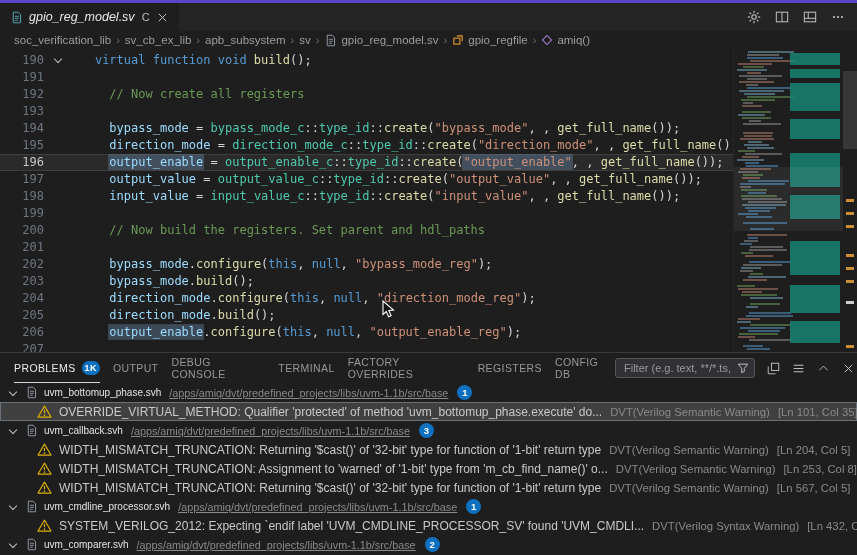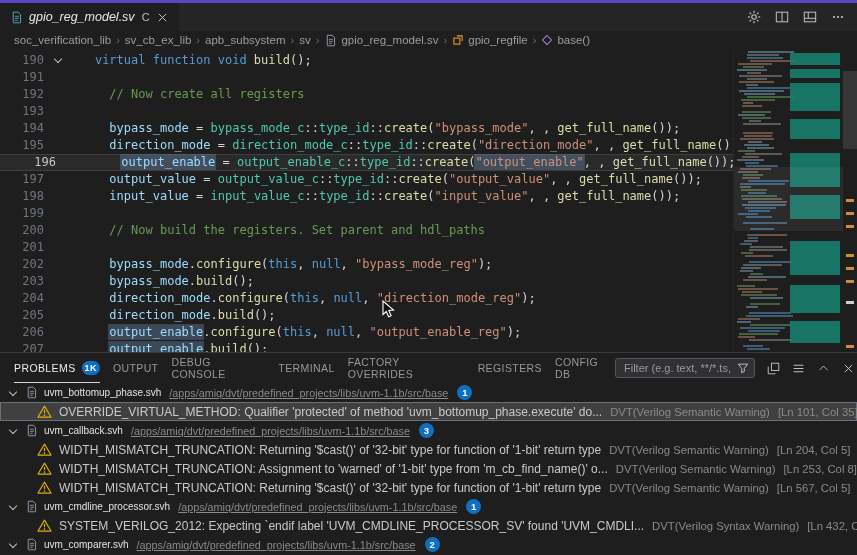--- a/index.html
+++ b/index.html
@@ -19,21 +19,21 @@
   #breadcrumb{position:absolute;top:31px;left:0;right:0;height:18px;display:flex;align-items:center;
               padding-left:14px;font-size:11.5px;color:#9d9d9d;white-space:nowrap;overflow:hidden;}
   .crumb{display:inline-flex;align-items:center;gap:4px;cursor:pointer;}
   .crumb-sep{color:#6f6f6f;margin:0 5px;font-size:11px;}
   
   #editor{position:absolute;top:49px;left:0;right:0;height:303px;overflow:hidden;background:#1e1e1e;
           font-family:"DejaVu Sans Mono",monospace;}
   #lines{margin-top:-14px;}
   .code-row{display:flex;height:17px;line-height:17px;font-size:12px;white-space:pre;}
   .code-row.current{background:rgba(255,255,255,.055);
-      box-shadow:inset 0 1px 0 rgba(255,255,255,.10), inset 0 -1px 0 rgba(255,255,255,.10);padding-left:12px;}
+      box-shadow:inset 0 1px 0 rgba(255,255,255,.10), inset 0 -1px 0 rgba(255,255,255,.10);}
   .gutter{width:50px;flex:none;text-align:right;padding-right:6px;color:#6e7681;}
   .gutter.active{color:#c6c6c6;}
   .fold-col{width:16px;flex:none;display:flex;align-items:center;justify-content:center;}
   .fold-chev{width:6px;height:6px;border-right:1.3px solid #bdbdbd;border-bottom:1.3px solid #bdbdbd;
              transform:rotate(45deg);margin-top:-3px;}
   .code-text{white-space:pre;}
   .tk-kw{color:#569cd6}.tk-fn{color:#dcdcaa}.tk-type{color:#4ec9b0}.tk-var{color:#9cdcfe}
   .tk-str{color:#ce9178}.tk-cmt{color:#6a9955}.tk-pn{color:#d4d4d4}
   .hl{background:var(--selhl,rgba(88,116,146,.5));box-shadow:0 0 0 1px rgba(130,160,190,.30);}
   
@@ -175,21 +175,21 @@
         </span>
         <span class="crumb-label">gpio_regfile</span>
       </span>
       <span class="crumb-sep">›</span>
       <span class="crumb">
         <span class="icon">
           <svg width="12" height="12" viewBox="0 0 16 16">
             <path d="M8 2 14 8 8 14 2 8z" fill="none" stroke="#b180d7" stroke-width="1.4"></path>
           </svg>
         </span>
-        <span class="crumb-label">base()</span>
+        <span class="crumb-label">amiq()</span>
       </span>
     </div>
 
   <div id="editor">
     <div id="lines">
         <div class="code-row"><div class="gutter">189</div><div class="fold-col"></div><div class="code-text"></div></div>
         <div class="code-row"><div class="gutter">190</div><div class="fold-col"><span class="fold-chev"></span></div><div class="code-text">    <span class="tk-kw">virtual function void </span><span class="tk-fn">build</span><span class="tk-pn">();</span></div></div>
         <div class="code-row"><div class="gutter">191</div><div class="fold-col"></div><div class="code-text"></div></div>
         <div class="code-row"><div class="gutter">192</div><div class="fold-col"></div><div class="code-text">      <span class="tk-cmt">// Now create all registers</span></div></div>
         <div class="code-row"><div class="gutter">193</div><div class="fold-col"></div><div class="code-text"></div></div>
@@ -199,21 +199,21 @@
         <div class="code-row"><div class="gutter">197</div><div class="fold-col"></div><div class="code-text">      <span class="tk-var">output_value</span><span class="tk-pn"> = </span><span class="tk-type">output_value_c</span><span class="tk-pn">::</span><span class="tk-type">type_id</span><span class="tk-pn">::</span><span class="tk-fn">create</span><span class="tk-pn">(</span><span class="tk-str">"output_value"</span><span class="tk-pn">, , </span><span class="tk-fn">get_full_name</span><span class="tk-pn">());</span></div></div>
         <div class="code-row"><div class="gutter">198</div><div class="fold-col"></div><div class="code-text">      <span class="tk-var">input_value</span><span class="tk-pn"> = </span><span class="tk-type">input_value_c</span><span class="tk-pn">::</span><span class="tk-type">type_id</span><span class="tk-pn">::</span><span class="tk-fn">create</span><span class="tk-pn">(</span><span class="tk-str">"input_value"</span><span class="tk-pn">, , </span><span class="tk-fn">get_full_name</span><span class="tk-pn">());</span></div></div>
         <div class="code-row"><div class="gutter">199</div><div class="fold-col"></div><div class="code-text"></div></div>
         <div class="code-row"><div class="gutter">200</div><div class="fold-col"></div><div class="code-text">      <span class="tk-cmt">// Now build the registers. Set parent and hdl_paths</span></div></div>
         <div class="code-row"><div class="gutter">201</div><div class="fold-col"></div><div class="code-text"></div></div>
         <div class="code-row"><div class="gutter">202</div><div class="fold-col"></div><div class="code-text">      <span class="tk-var">bypass_mode</span><span class="tk-pn">.</span><span class="tk-fn">configure</span><span class="tk-pn">(</span><span class="tk-kw">this</span><span class="tk-pn">, </span><span class="tk-kw">null</span><span class="tk-pn">, </span><span class="tk-str">"bypass_mode_reg"</span><span class="tk-pn">);</span></div></div>
         <div class="code-row"><div class="gutter">203</div><div class="fold-col"></div><div class="code-text">      <span class="tk-var">bypass_mode</span><span class="tk-pn">.</span><span class="tk-fn">build</span><span class="tk-pn">();</span></div></div>
         <div class="code-row"><div class="gutter">204</div><div class="fold-col"></div><div class="code-text">      <span class="tk-var">direction_mode</span><span class="tk-pn">.</span><span class="tk-fn">configure</span><span class="tk-pn">(</span><span class="tk-kw">this</span><span class="tk-pn">, </span><span class="tk-kw">null</span><span class="tk-pn">, </span><span class="tk-str">"direction_mode_reg"</span><span class="tk-pn">);</span></div></div>
         <div class="code-row"><div class="gutter">205</div><div class="fold-col"></div><div class="code-text">      <span class="tk-var">direction_mode</span><span class="tk-pn">.</span><span class="tk-fn">build</span><span class="tk-pn">();</span></div></div>
         <div class="code-row"><div class="gutter">206</div><div class="fold-col"></div><div class="code-text">      <span class="tk-var hl">output_enable</span><span class="tk-pn">.</span><span class="tk-fn">configure</span><span class="tk-pn">(</span><span class="tk-kw">this</span><span class="tk-pn">, </span><span class="tk-kw">null</span><span class="tk-pn">, </span><span class="tk-str">"output_enable_reg"</span><span class="tk-pn">);</span></div></div>
-        <div class="code-row"><div class="gutter">207</div><div class="fold-col"></div><div class="code-text">      <span class="tk-var hl">output_enable</span><span class="tk-pn">.</span><span class="tk-fn">build</span><span class="tk-pn">();</span></div></div>
+        <div class="code-row"><div class="gutter">207</div><div class="fold-col"></div></div>
       </div>
     <div id="minimap">
         <div class="mm-bar" style="top: 2px; left: 14px; width: 46px; background: rgba(156, 220, 254, 0.38);"></div>
         <div class="mm-bar" style="top: 5px; left: 13px; width: 32px; background: rgba(212, 212, 212, 0.34);"></div>
         <div class="mm-bar" style="top: 8px; left: 13px; width: 36px; background: rgba(86, 156, 214, 0.5);"></div>
         <div class="mm-bar" style="top: 11px; left: 16px; width: 47px; background: rgba(206, 145, 120, 0.45);"></div>
         <div class="mm-bar" style="top: 14px; left: 4px; width: 34px; background: rgba(206, 145, 120, 0.45);"></div>
         <div class="mm-bar" style="top: 17px; left: 9px; width: 21px; background: rgba(106, 153, 85, 0.55);"></div>
         <div class="mm-bar" style="top: 20px; left: 3px; width: 30px; background: rgba(156, 220, 254, 0.38);"></div>
         <div class="mm-bar" style="top: 23px; left: 13px; width: 14px; background: rgba(206, 145, 120, 0.45);"></div>

